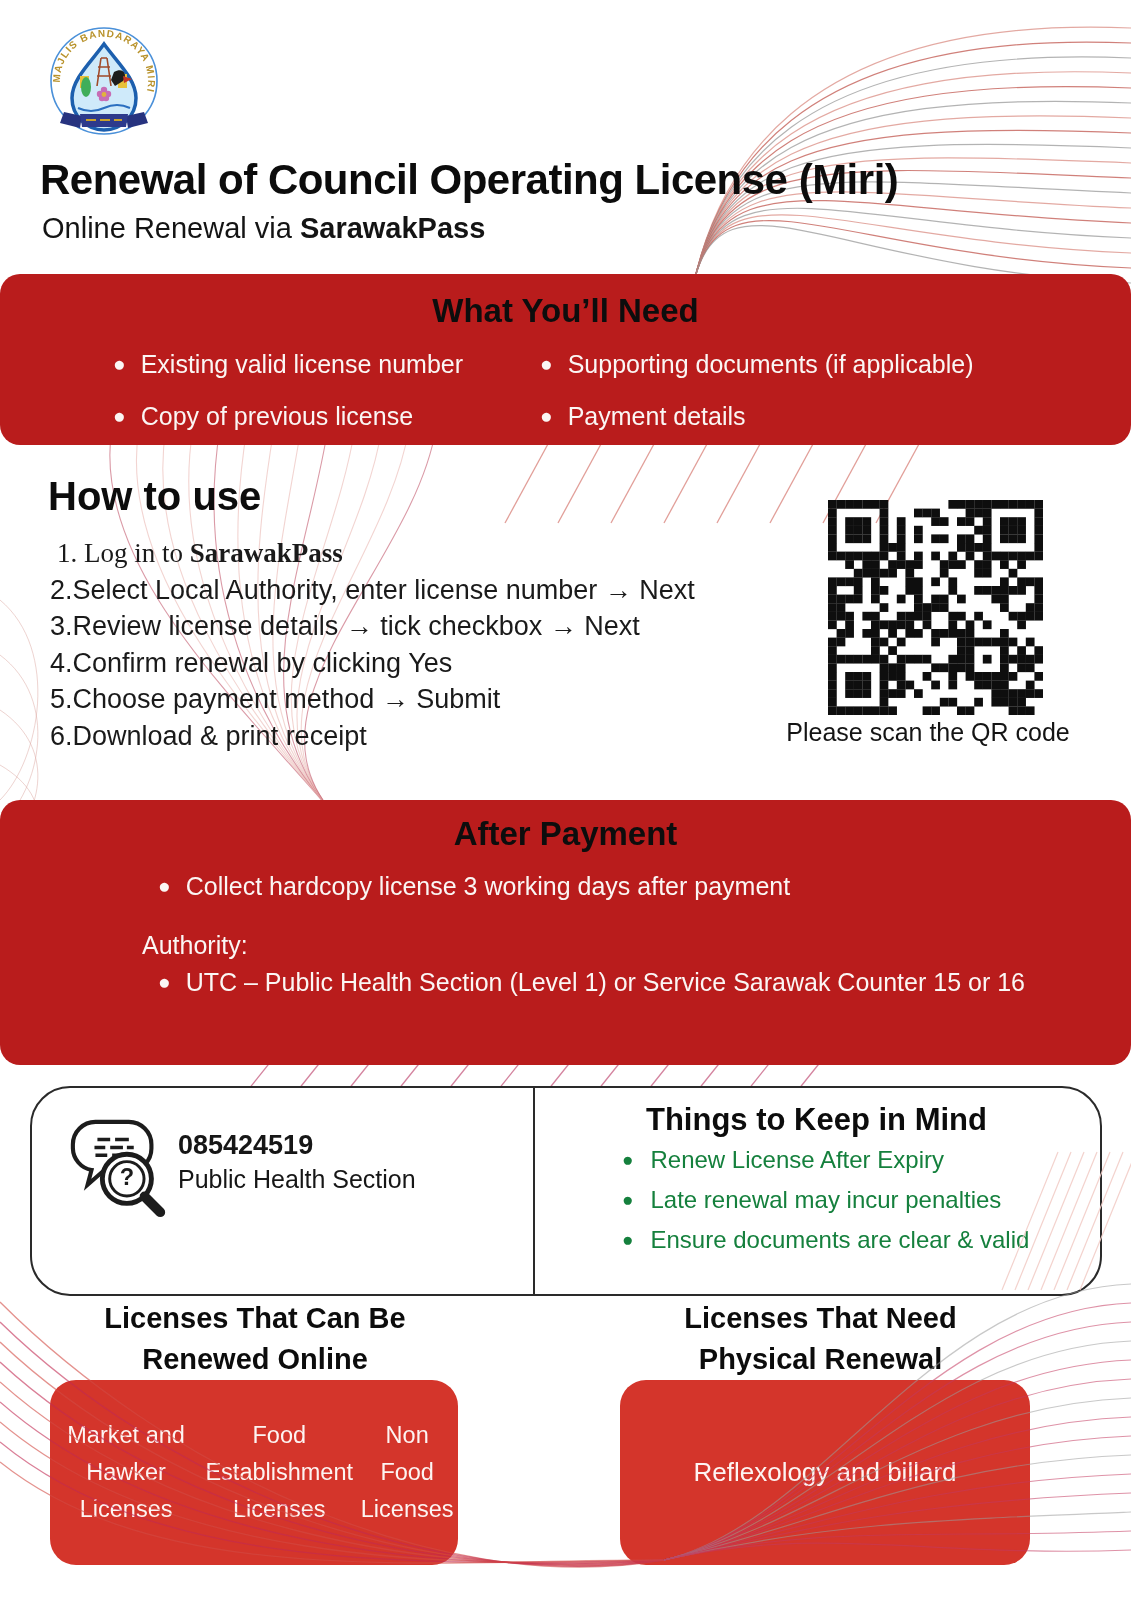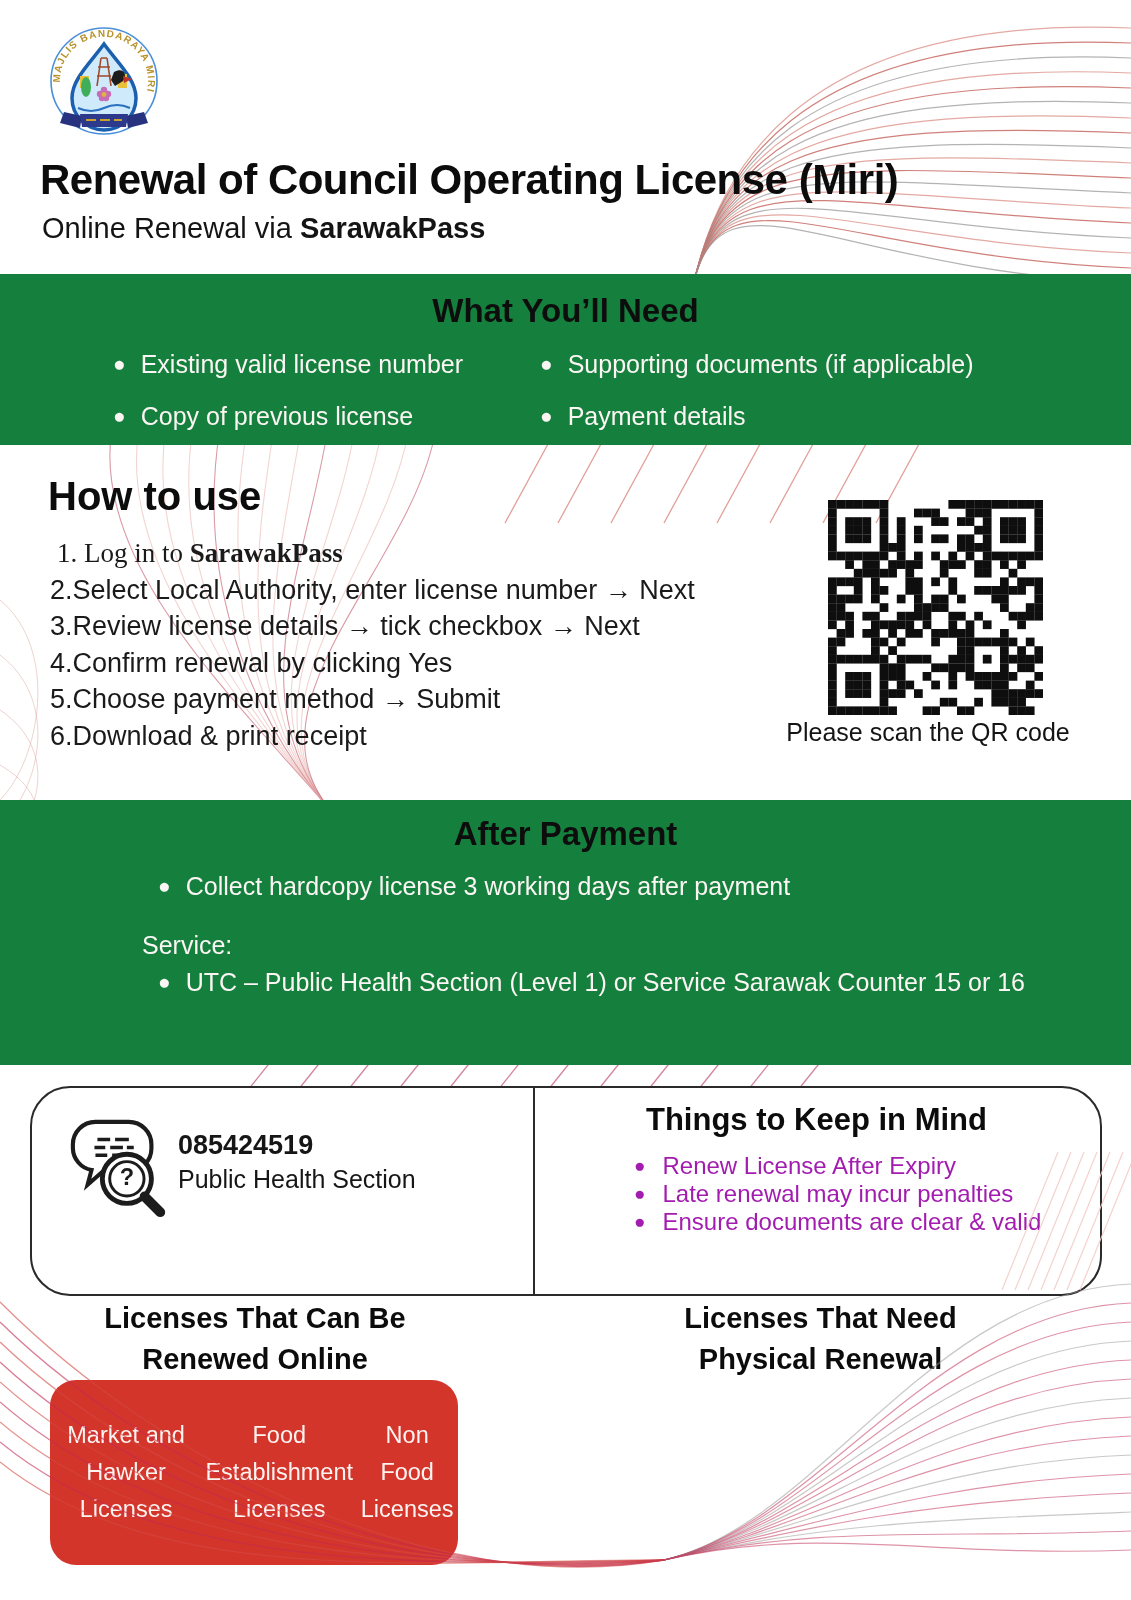--- a/index.html
+++ b/index.html
@@ -10,21 +10,21 @@
   #deco-over{z-index:6;}
   .layer{position:absolute;z-index:2;}
 
   
   .logo{left:44px;top:24px;width:120px;height:122px;}
   .title{left:40px;top:156px;width:1085px;font-size:42px;font-weight:800;letter-spacing:-0.5px;color:#0c0c0c;}
   .subtitle{left:42px;top:212px;font-size:29px;color:#141414;}
   .subtitle b{font-weight:800;}
 
   
-  .banner{left:0;width:1131px;background:#15803d;color:#fff;}
+  .banner{left:0;width:1131px;background:#b91c1c;color:#fff;border-radius:20px;}
   #banner-need{top:274px;height:171px;}
   #banner-after{top:800px;height:265px;}
   .banner h2{position:absolute;left:0;width:100%;margin:0;text-align:center;color:#0d0d0d;
              font-size:33px;font-weight:800;}
   #banner-need h2{top:18px;}
   #banner-after h2{top:15px;}
   .need-list{position:absolute;margin:0;padding:0;list-style:none;font-size:25px;line-height:52px;color:#fbf6f4;}
   #need-col1{left:113px;top:64px;}
   #need-col2{left:540px;top:64px;}
   .need-list li .dot,.ap-item .dot{display:inline-block;margin-right:15px;font-size:21px;vertical-align:2px;}
@@ -46,22 +46,22 @@
 
   
   .info-box{left:30px;top:1086px;width:1068px;height:206px;background:#fff;border:2px solid #2a2a2a;
             border-radius:40px;z-index:2;}
   .divider{position:absolute;left:501px;top:-2px;height:210px;width:0;border-left:2px solid #2a2a2a;}
   .contact-icon{position:absolute;left:34px;top:26px;width:108px;height:110px;}
   .contact-text{position:absolute;left:146px;top:40px;font-size:25px;line-height:34px;color:#161616;}
   .contact-text .phone{font-weight:800;font-size:27px;}
   .kim-title{position:absolute;left:501px;top:14px;width:567px;text-align:center;
              font-size:31px;font-weight:800;color:#0c0c0c;}
-  .kim-list{position:absolute;left:590px;top:52px;margin:12px;padding:0;list-style:none;
-            font-size:24px;line-height:28px;color:#a21caf;}
+  .kim-list{position:absolute;left:590px;top:52px;margin:0;padding:0;list-style:none;
+            font-size:24px;line-height:40px;color:#15803d;}
   .kim-list .dot{display:inline-block;margin-right:17px;font-size:19px;vertical-align:2px;}
 
   
   .bottom-head{font-size:29px;font-weight:800;line-height:41px;text-align:center;color:#0c0c0c;z-index:5;}
   #head-online{left:55px;top:1298px;width:400px;}
   #head-physical{left:613px;top:1298px;width:415px;}
   .red-card{background:#d4352b;border-radius:26px;color:#fdf4f2;display:flex;flex-direction:row;
             align-items:center;justify-content:center;text-align:center;z-index:4;}
   #card-online{left:50px;top:1380px;width:408px;height:185px;font-size:23.5px;line-height:37px;}
   #card-physical{left:620px;top:1380px;width:410px;height:185px;font-size:26px;}
@@ -526,21 +526,21 @@
       <rect x="137.60" y="206.40" width="8.75" height="8.75" fill="#0e0e0e"></rect>
       <rect x="180.60" y="206.40" width="8.75" height="8.75" fill="#0e0e0e"></rect>
       <rect x="189.20" y="206.40" width="8.75" height="8.75" fill="#0e0e0e"></rect>
       <rect x="197.80" y="206.40" width="8.75" height="8.75" fill="#0e0e0e"></rect>
     </svg>
   <div class="layer qr-caption">Please scan the QR code</div>
 
   <div class="layer banner" id="banner-after">
     <h2>After Payment</h2>
     <div class="ap-item" id="ap-b1"><span class="dot">●</span><span>Collect hardcopy license 3 working days after payment</span></div>
-    <div class="ap-item" id="ap-loc">Service:</div>
+    <div class="ap-item" id="ap-loc">Authority:</div>
     <div class="ap-item" id="ap-b2"><span class="dot">●</span><span>UTC – Public Health Section (Level 1) or Service Sarawak Counter 15 or 16</span></div>
   </div>
 
   <div class="layer info-box">
     <div class="divider"></div>
 
     <svg class="contact-icon" viewBox="0 0 110 112">
       <path d="M30 8 h34 a23 23 0 0 1 23 23 v4 a23 23 0 0 1 -23 23 h-26 l-16 14 4 -15 a23 23 0 0 1 -19 -22 v-4 a23 23 0 0 1 23 -23 z" fill="#ffffff" stroke="#1c1c1c" stroke-width="4.2"></path>
       <g stroke="#1c1c1c" stroke-width="3.6">
         <path d="M32 26 h13 M50 26 h14"></path>
@@ -572,20 +572,23 @@
   </div>
   <div class="layer bottom-head" id="head-physical">
     <div>Licenses That Need</div>
     <div>Physical Renewal</div>
   </div>
 
   <div class="layer red-card" id="card-online">
     <div>Market and Hawker Licenses</div>
     <div>Food Establishment Licenses</div>
     <div>Non Food Licenses</div>
+  </div>
+  <div class="layer red-card" id="card-physical">
+    <div>Reflexology and billard</div>
   </div>
 
   <svg id="deco-over" class="deco" width="1131" height="1600" viewBox="0 0 1131 1600">
       <path d="M 0 1302 C 160 1462, 430 1600, 664 1560" stroke="#d24a42" fill="none" stroke-opacity="0.6" stroke-width="1.3"></path>
       <path d="M 0 1322 C 160 1478, 430 1595, 664 1560" stroke="#c22a52" fill="none" stroke-opacity="0.6" stroke-width="1.3"></path>
       <path d="M 0 1342 C 160 1494, 430 1590, 664 1560" stroke="#d24a42" fill="none" stroke-opacity="0.6" stroke-width="1.3"></path>
       <path d="M 0 1362 C 160 1510, 430 1585, 664 1560" stroke="#c22a52" fill="none" stroke-opacity="0.6" stroke-width="1.3"></path>
       <path d="M 0 1382 C 160 1526, 430 1580, 664 1560" stroke="#d24a42" fill="none" stroke-opacity="0.6" stroke-width="1.3"></path>
       <path d="M 0 1402 C 160 1542, 430 1575, 664 1560" stroke="#c22a52" fill="none" stroke-opacity="0.6" stroke-width="1.3"></path>
       <path d="M 0 1422 C 160 1558, 430 1570, 664 1560" stroke="#d24a42" fill="none" stroke-opacity="0.6" stroke-width="1.3"></path>

